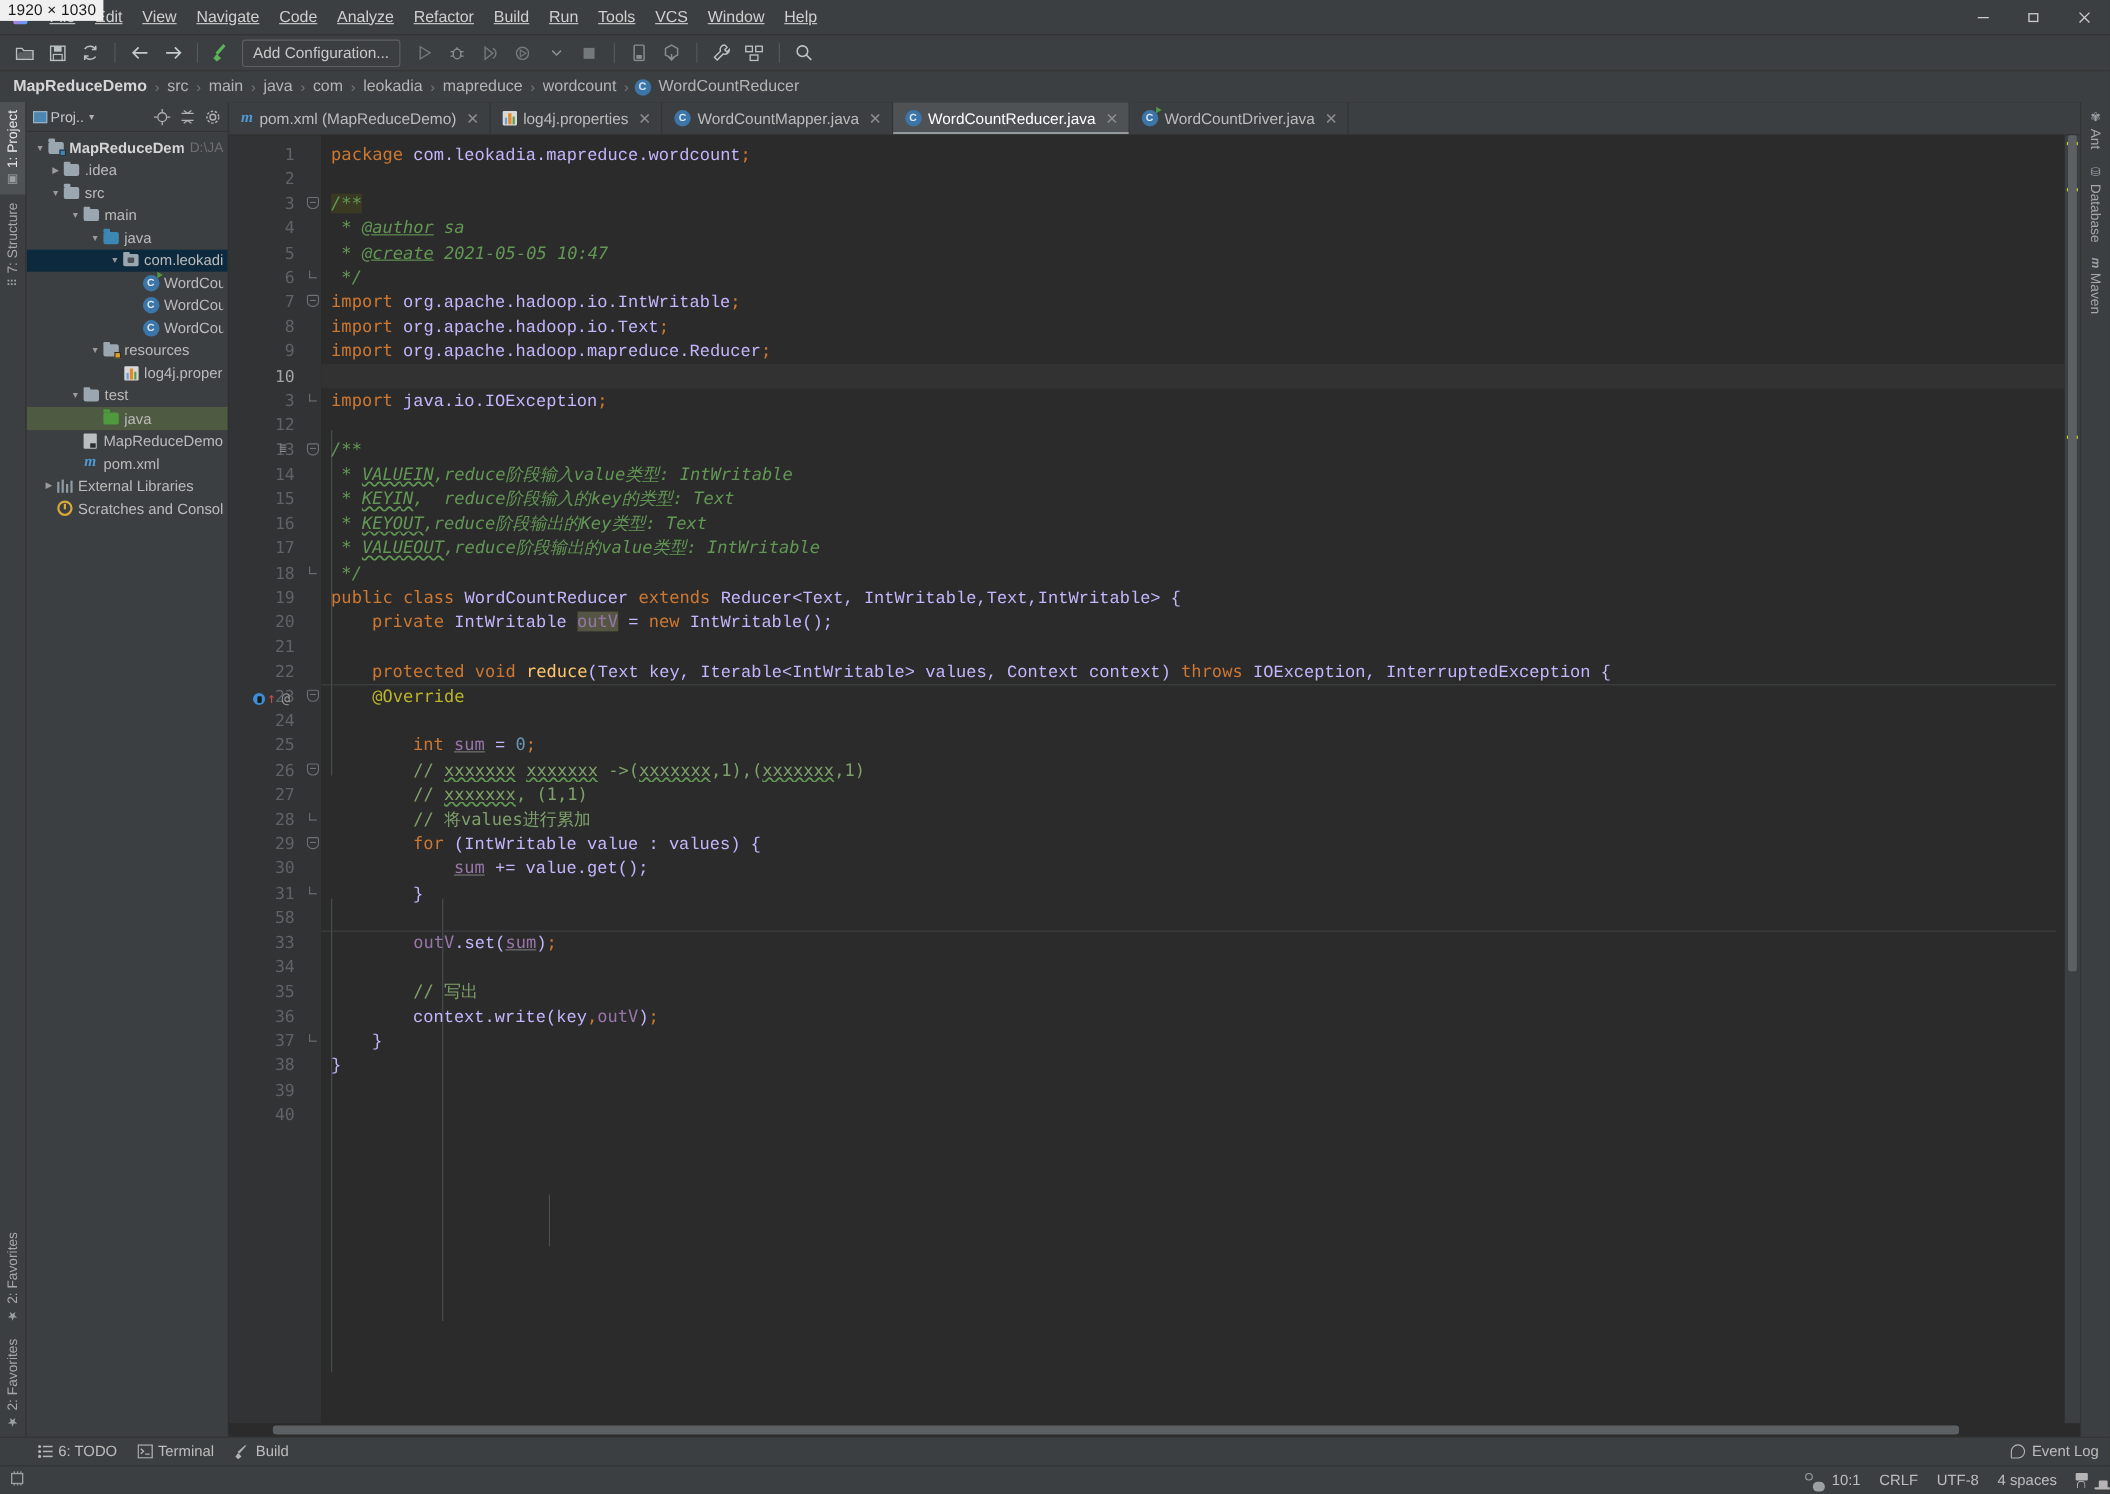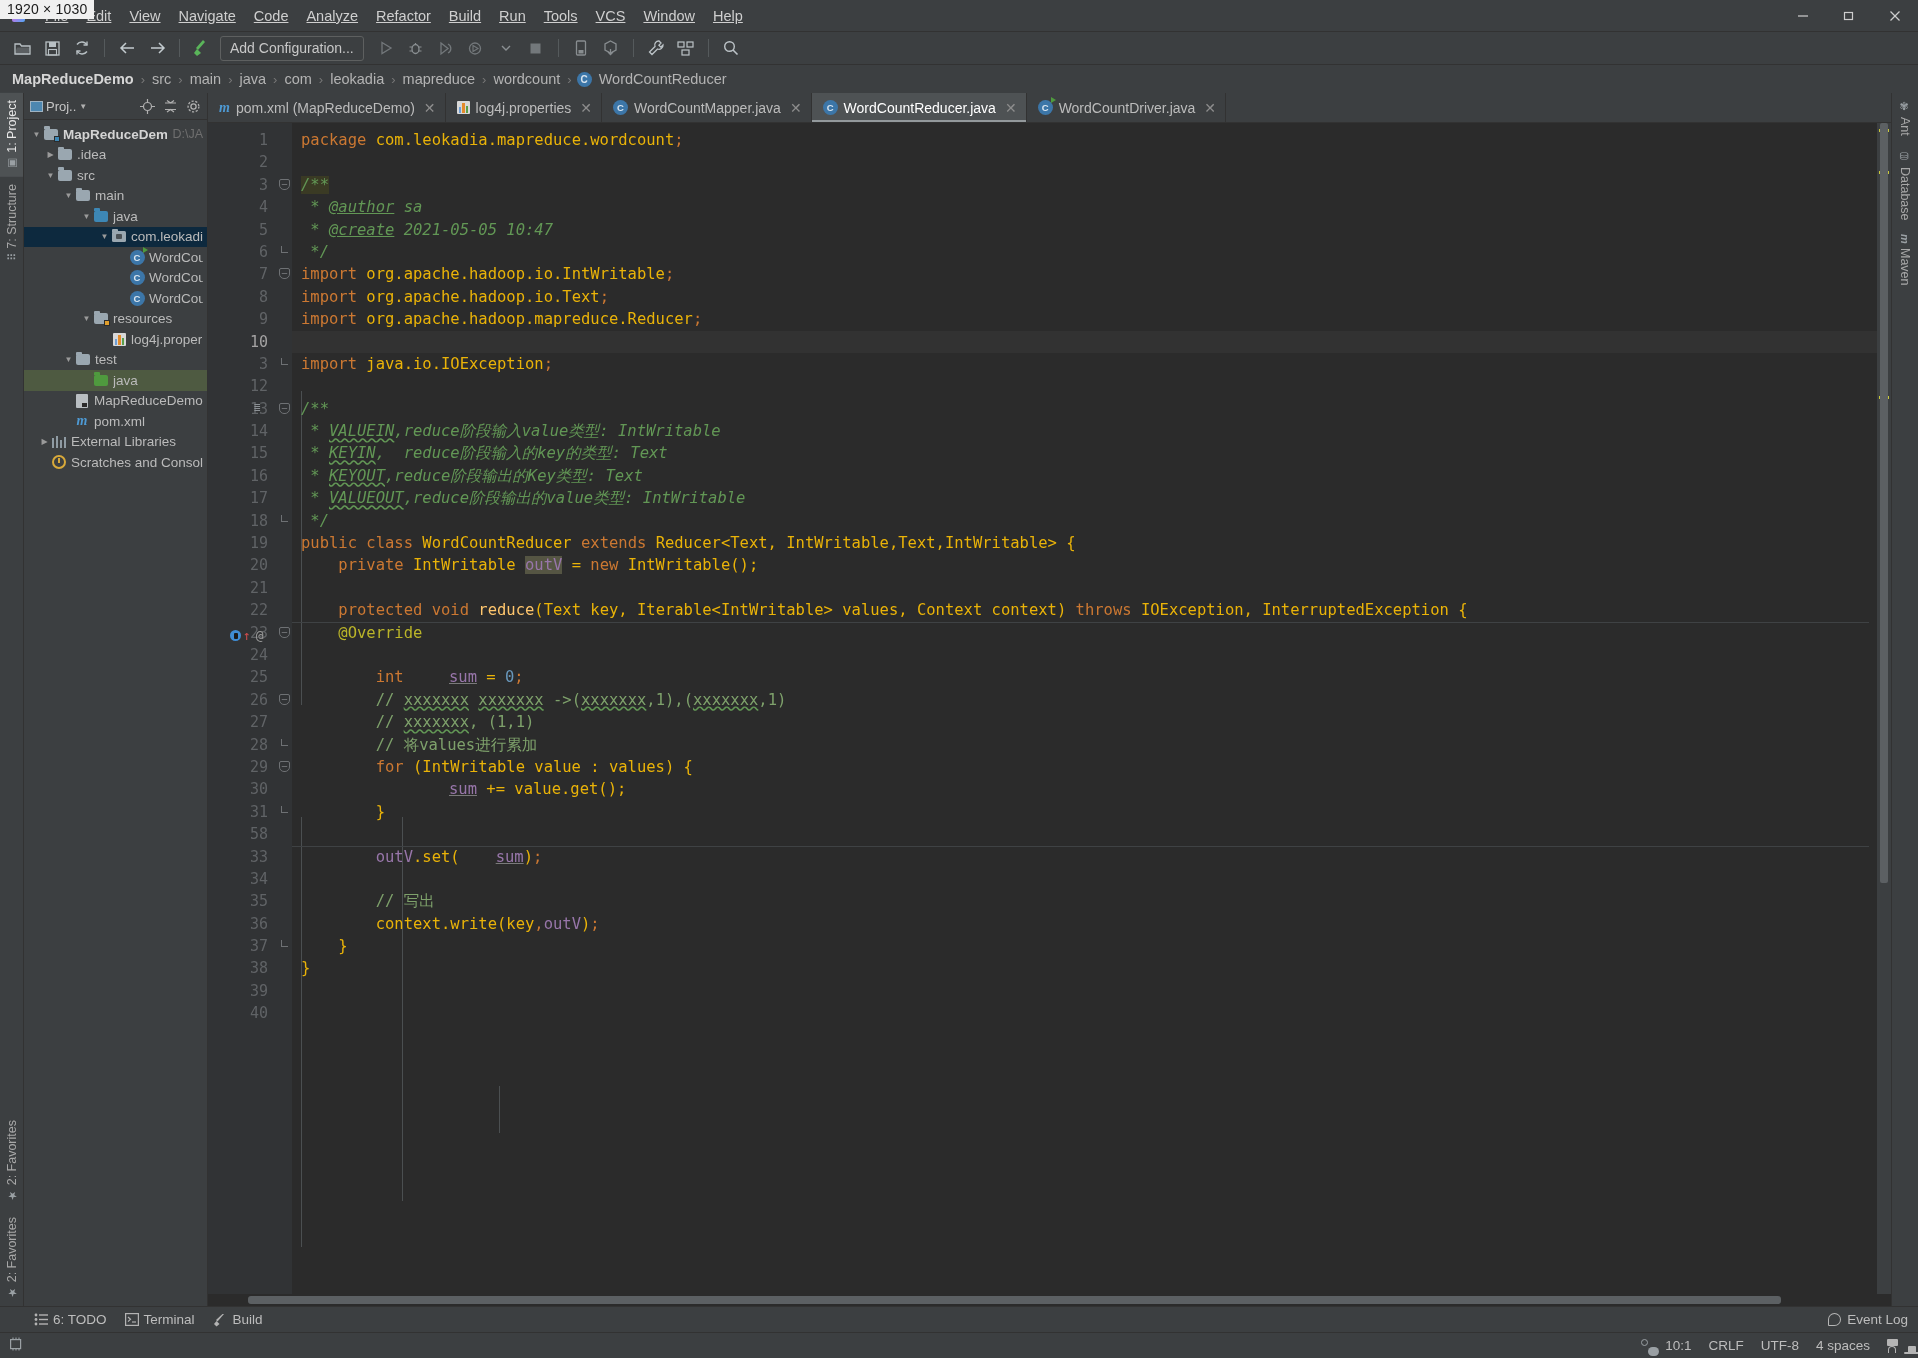--- a/index.html
+++ b/index.html
@@ -196,27 +196,27 @@
     content:''; position:absolute; left:0; right:8px; top:0; height:1px; background:#3f4244;
   }
   .ind { position: absolute; top:0; bottom:0; width:1px; background:#4b4f51; }
 
   .kw { color: #cc7832; }
   .num { color: #6897bb; }
   .cmt { color: #629755; font-style: italic; }
   .cmt2 { color: #7ea16b; }
   .doc-tag { color: #629755; font-style: italic; text-decoration: underline; }
   .doc-txt { color: #629755; font-style: italic; }
-  .ident { color: #eab308; }
+  .ident { color: #c4b5fd; font-family: Liberation Mono, monospace; }
   .anno { color: #bbb529; }
   .fn { color: #ffc66d; }
   .field { color: #9876aa; }
   .hl-sel { background: #3a3a24; }
   .hl-outv { background: #555543; color: #9876aa; }
-  .underline { text-decoration: underline; text-decoration-color: #7a7a7a; margin-left: 36px; }
+  .underline { text-decoration: underline; text-decoration-color: #7a7a7a; }
   .squig { text-decoration: underline; text-decoration-style: wavy; text-decoration-color: #629755; }
 
   
   .markers {
     width: 14px; flex: none; background: #3c3f41; position: relative;
   }
   .mk { position: absolute; left: 2px; width: 10px; height: 3px; }
   .scrollthumb { position:absolute; left:3px; width:8px; background:#5c6063; border-radius:2px;}
 
   

